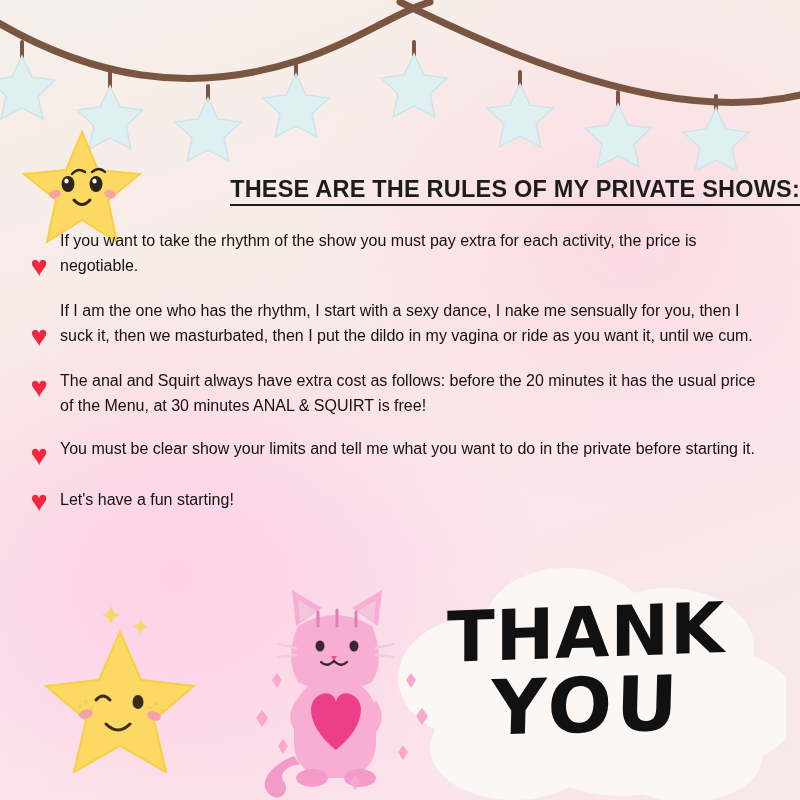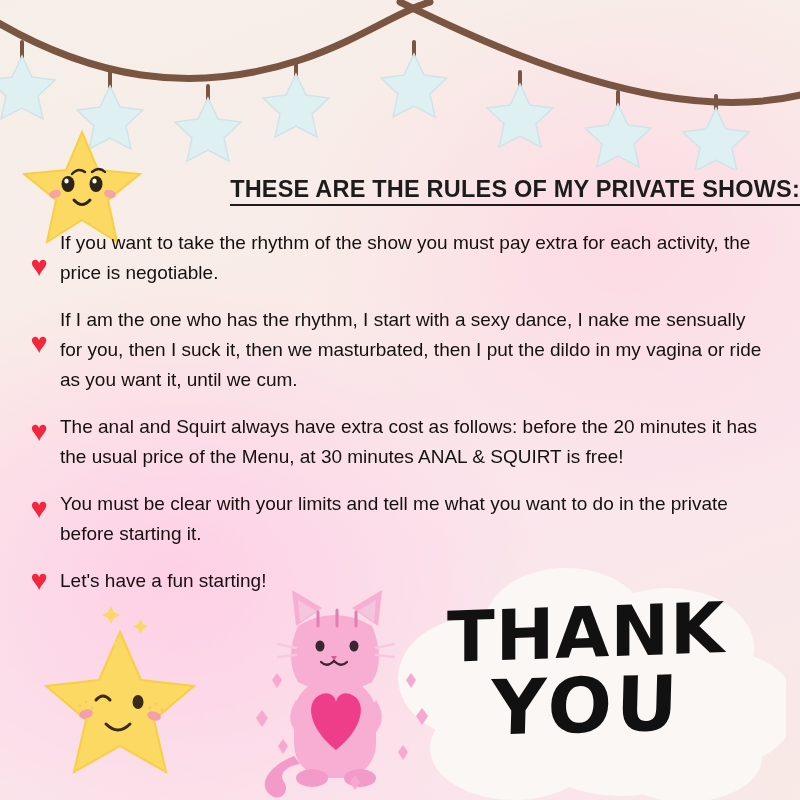--- a/index.html
+++ b/index.html
@@ -70,21 +70,21 @@
     text-align: center;
   }
   .heart {
     color: #f2263c;
     font-size: 29px;
     line-height: 1;
     display: inline-block;
   }
   .rule-text {
     flex: 1 1 auto;
-    font-size: 19px;
+    font-size: 16px;
     line-height: 1.58;
     color: #14110f;
   }
   .rule:nth-child(1) .rule-heart { padding-top: 24px; }
   .rule:nth-child(2) .rule-heart { padding-top: 24px; }
   .rule:nth-child(3) .rule-heart { padding-top: 5px; }
   .rule:nth-child(4) .rule-heart { padding-top: 5px; }
   .rule:nth-child(5) .rule-heart { padding-top: 0px; }
 
   
@@ -224,21 +224,21 @@
       <div class="rule-heart">
         <span class="heart">♥</span>
       </div>
       <div class="rule-text">The anal and Squirt always have extra cost as follows: before the 20 minutes it has the usual price of the Menu, at 30 minutes ANAL &amp; SQUIRT is free!</div>
     </div>
 
     <div class="rule">
       <div class="rule-heart">
         <span class="heart">♥</span>
       </div>
-      <div class="rule-text">You must be clear with your limits and tell me what you want to do in the private before starting it.</div>
+      <div class="rule-text">You must be clear show your limits and tell me what you want to do in the private before starting it.</div>
     </div>
 
     <div class="rule">
       <div class="rule-heart">
         <span class="heart">♥</span>
       </div>
       <div class="rule-text">Let's have a fun starting!</div>
     </div>
 
   </div>

